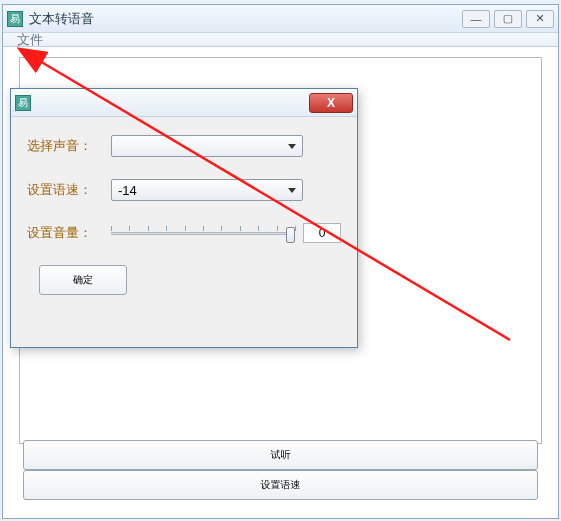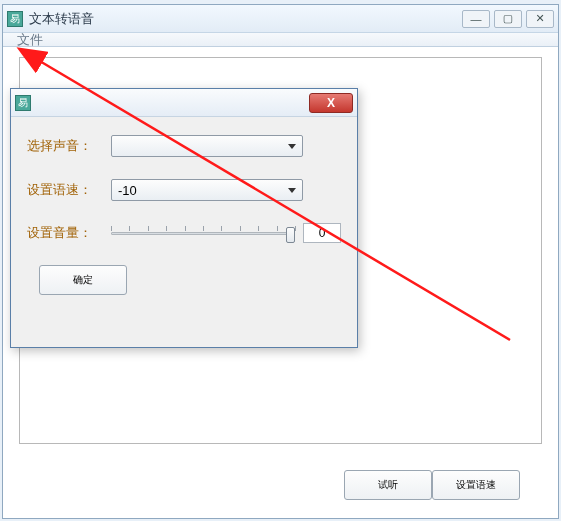--- a/index.html
+++ b/index.html
@@ -72,22 +72,23 @@
 .text-box {
   position: absolute;
   top: 10px; left: 16px; right: 16px; bottom: 74px;
   background: #fff;
   border: 1px solid #b8b8b8;
 }
 .bottom-buttons {
   position: absolute;
   left: 0; right: 0; bottom: 18px;
   display: flex;
-  padding: 0 38px;
-  justify-content: flex-end;
+  padding: 0 20px;
+  justify-content: space-between;
+  flex-direction: column;
 }
 .btn {
   min-width: 88px;
   height: 30px;
   background: linear-gradient(#fdfdfd, #eef1f4);
   border: 1px solid #9aa6b2;
   border-radius: 3px;
   cursor: pointer;
   display: flex;
   align-items: center;
@@ -260,21 +261,21 @@
       <div class="form-label">选择声音：</div>
       <div class="select">
         <span></span>
         <span class="caret"></span>
       </div>
     </div>
 
     <div class="form-row">
       <div class="form-label">设置语速：</div>
       <div class="select">
-        <span>-10</span>
+        <span>-14</span>
         <span class="caret"></span>
       </div>
     </div>
 
     <div class="form-row">
       <div class="form-label">设置音量：</div>
       <div class="slider-wrap">
         <div class="slider">
           <div class="slider-ticks">
             <span style="left:0%"></span>

